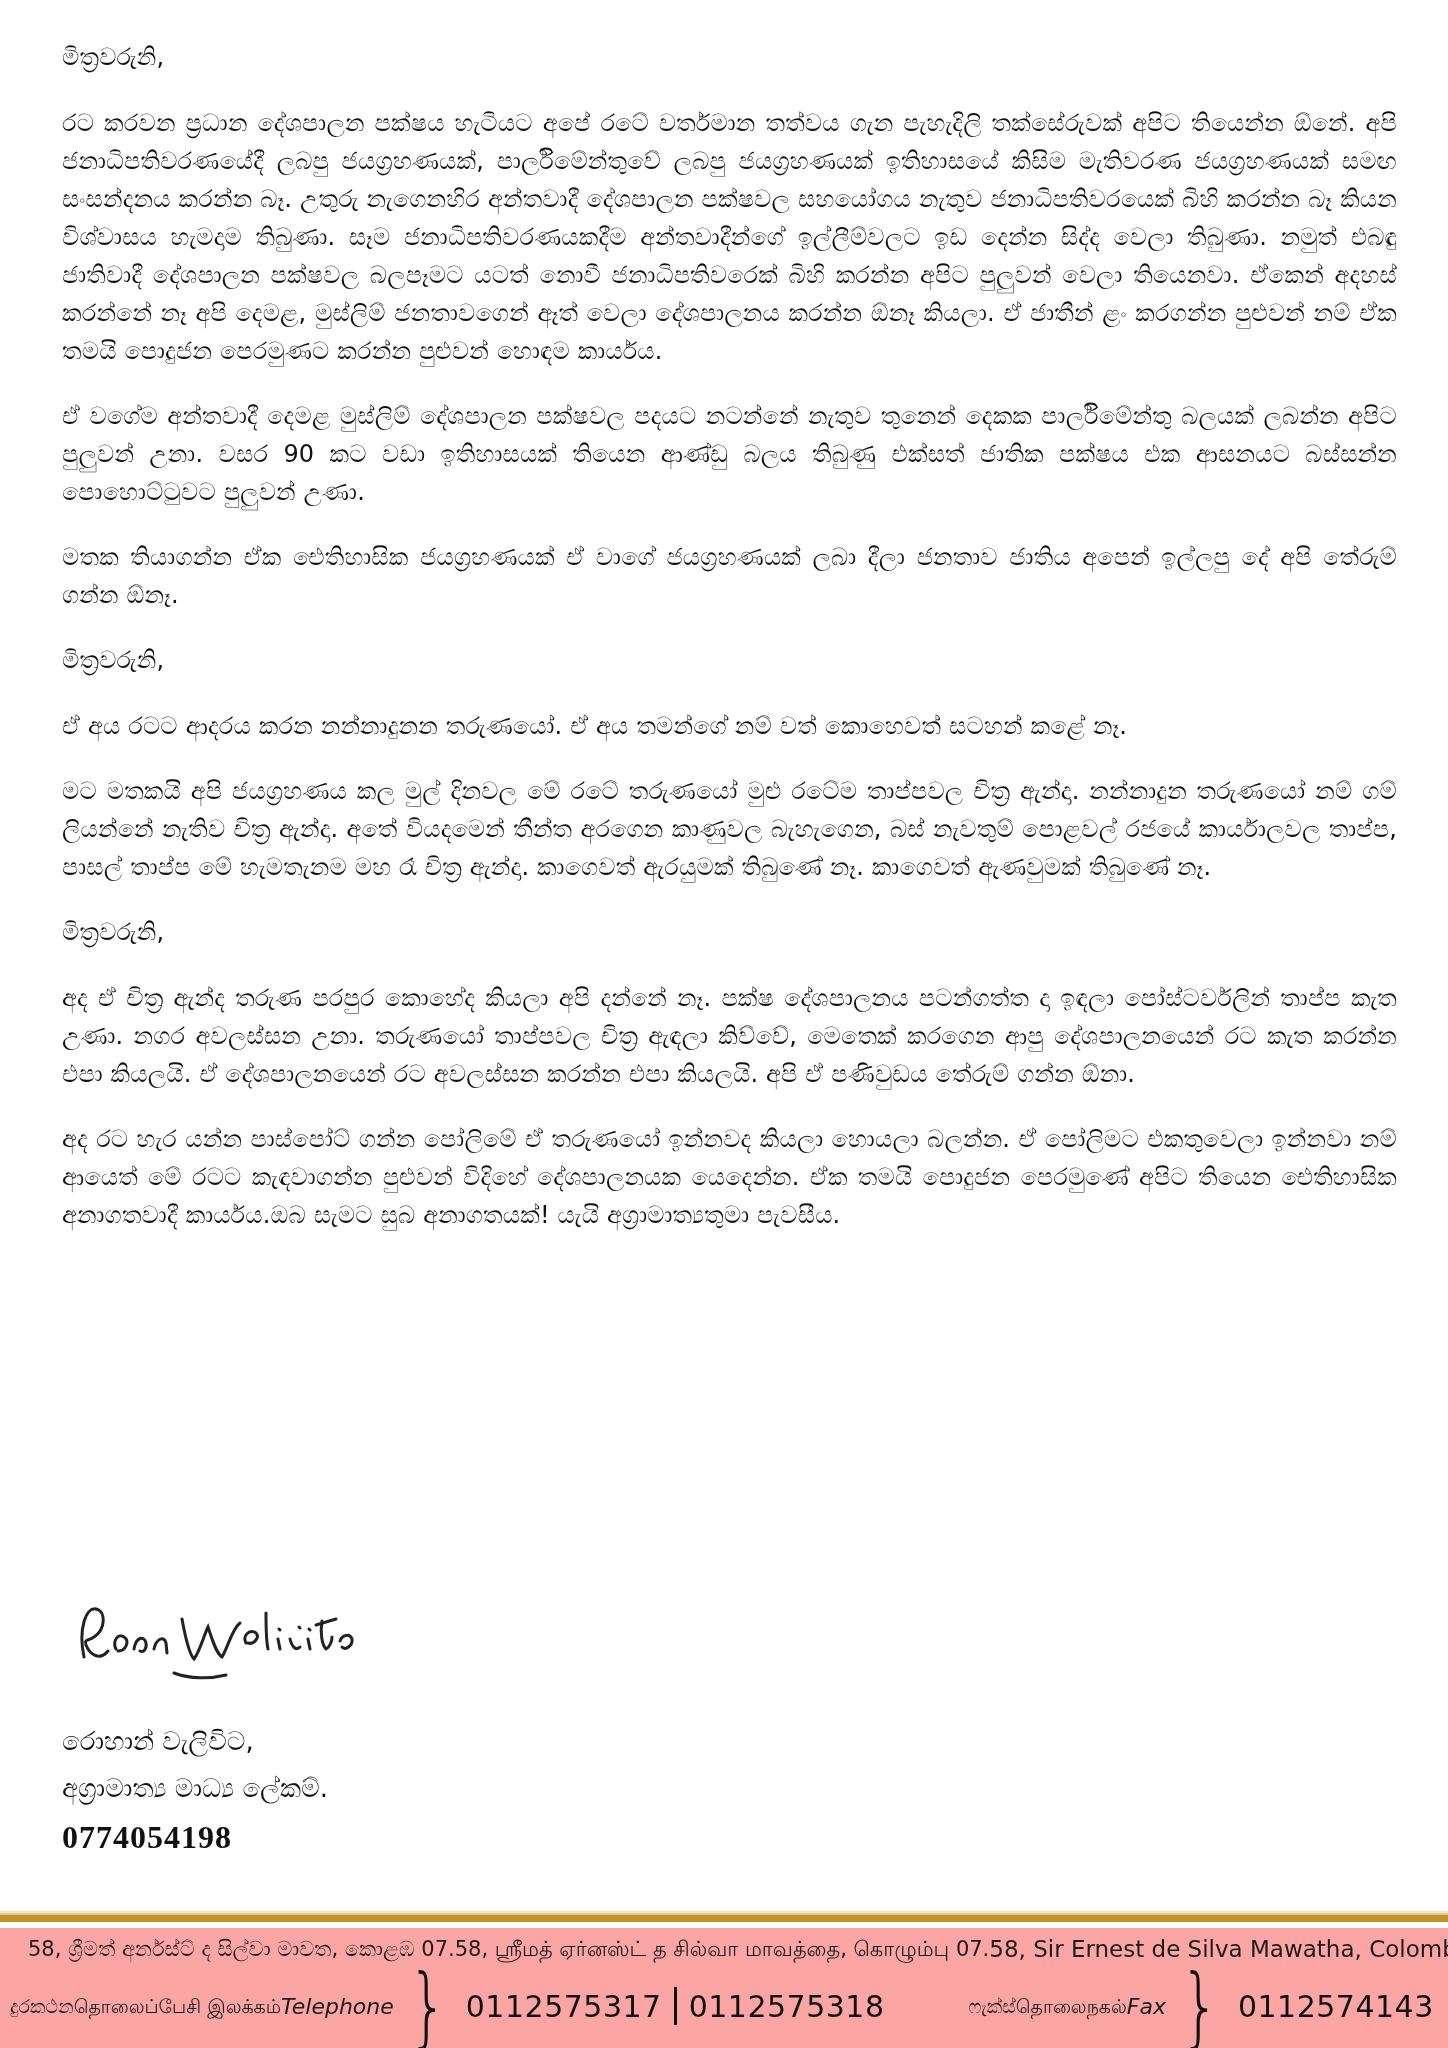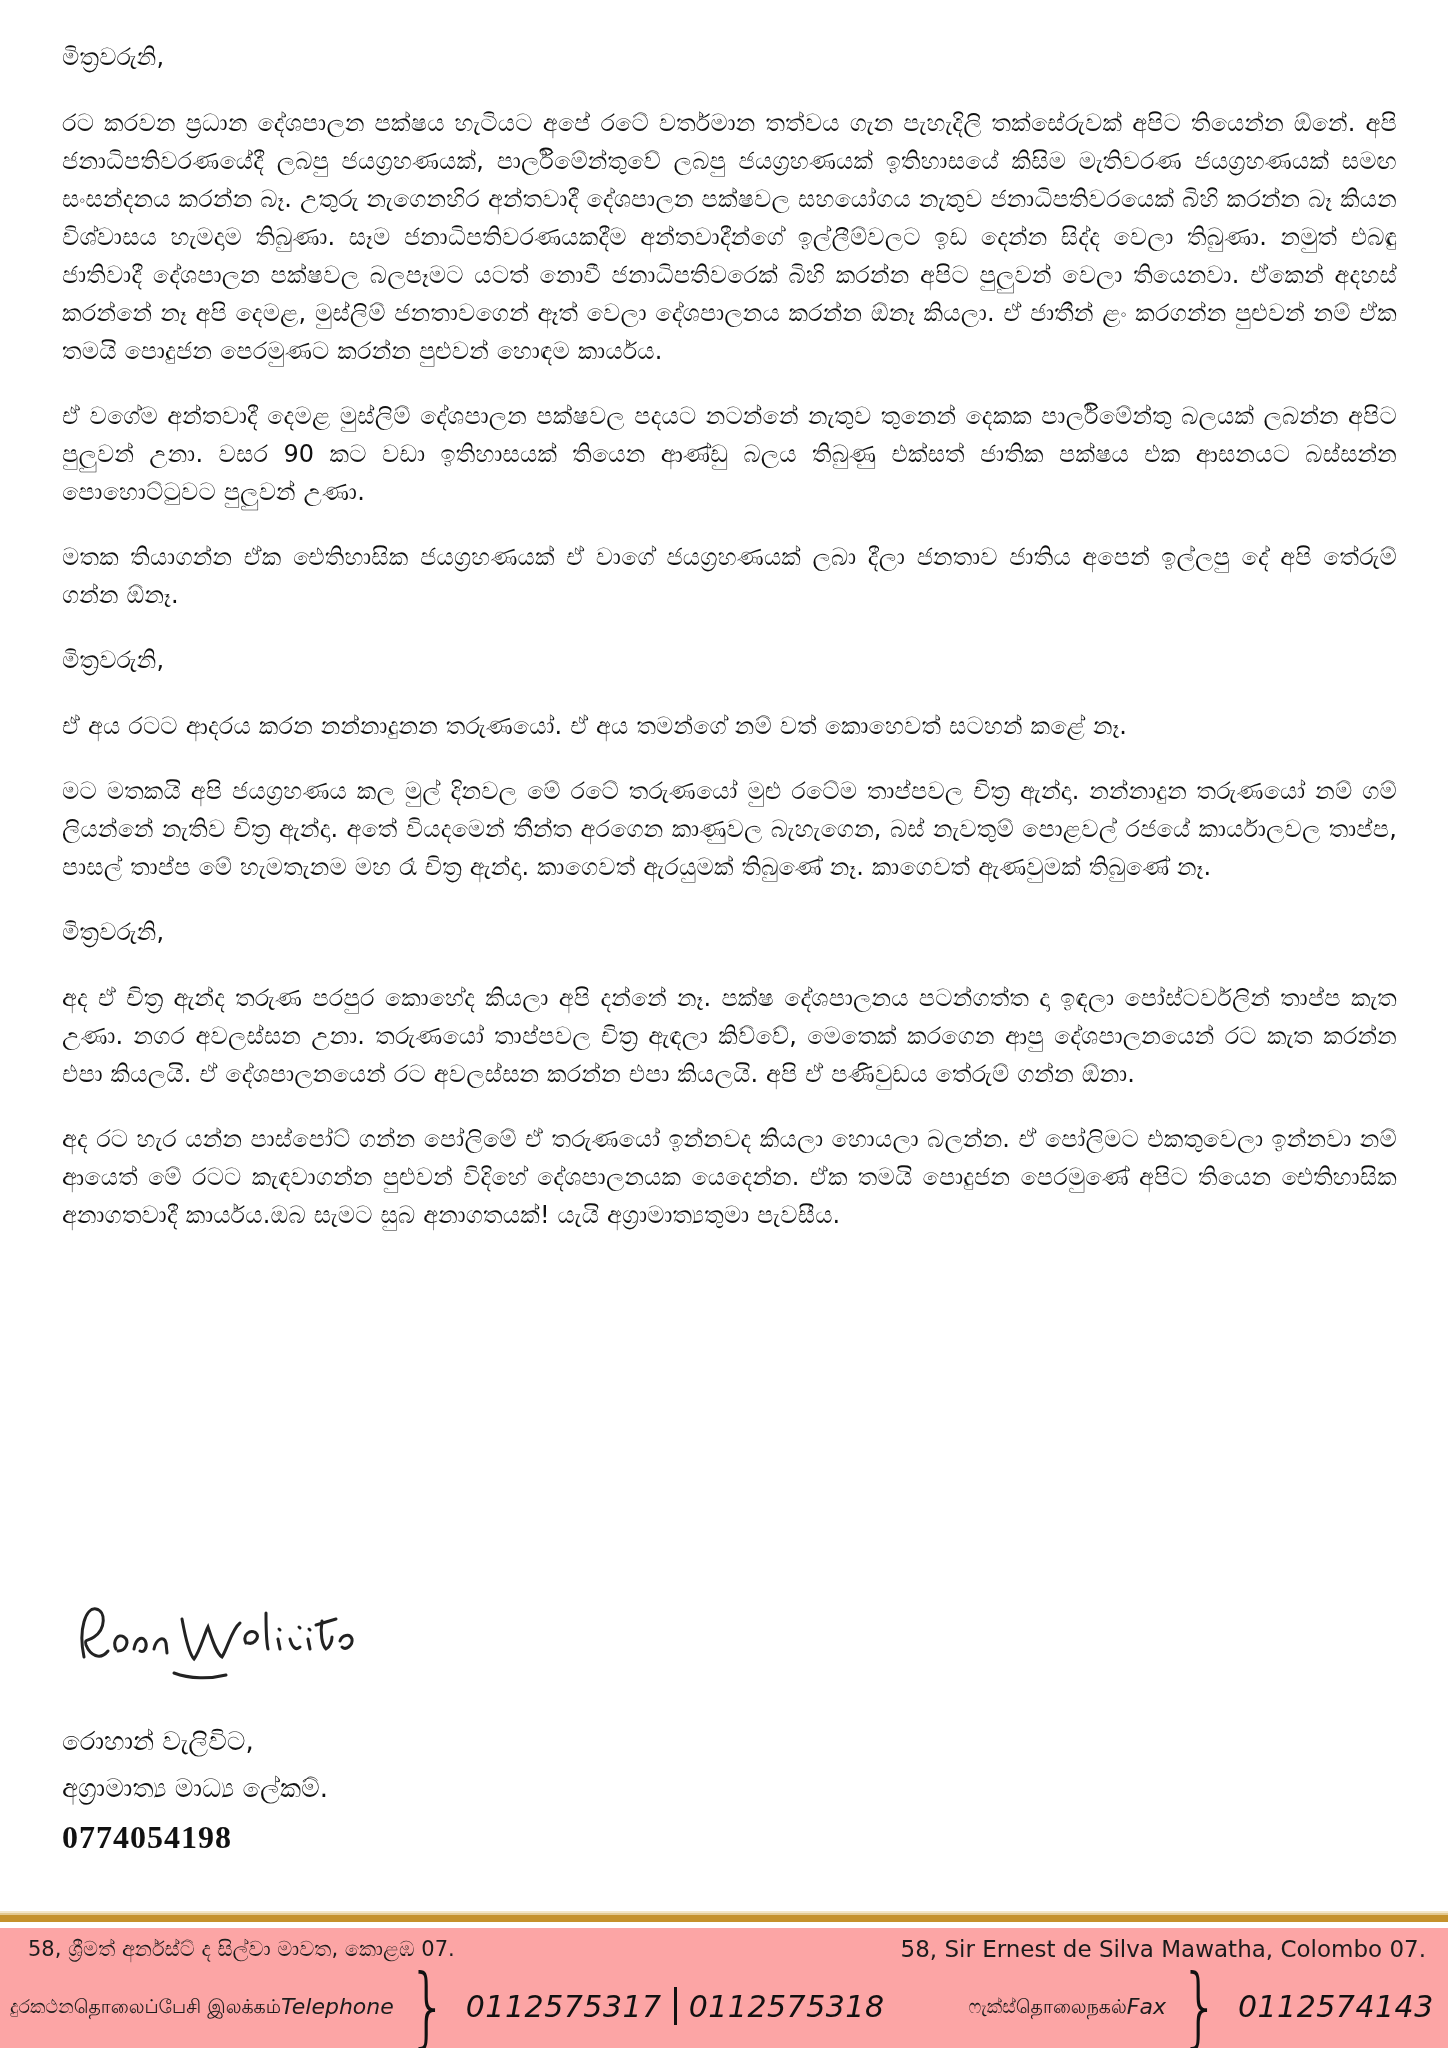--- a/index.html
+++ b/index.html
@@ -104,21 +104,20 @@
     transform:scaleX(0.72);
     color:#111;
   }
   .numbers{
     display:flex;
     align-items:center;
     font-size:30px;
     font-weight:500;
     letter-spacing:0.5px;
     color:#111;
-    font-style:italic;
   }
   .num-sep{
     width:3px;height:38px;
     background:#111;
     margin:0 12px;
   }
 </style>
 </head>
 <body>
 
@@ -168,20 +167,21 @@
     <p class="sig-name">රොහාන් වැලිවිට,</p>
     <p class="sig-title">අග්‍රාමාත්‍ය මාධ්‍ය ලේකම්.</p>
     <p class="sig-phone">0774054198</p>
   </div>
 
   <div class="divider"></div>
 
   <div class="footer">
     <div class="addr-row">
       <span class="addr">58, ශ්‍රීමත් අර්නස්ට් ද සිල්වා මාවත, කොළඹ 07.</span>
+      <span class="addr">58, ஸ்ரீமத் ஏர்னஸ்ட் த சில்வா மாவத்தை, கொழும்பு 07.</span>
       <span class="addr addr-en">58, Sir Ernest de Silva Mawatha, Colombo 07.</span>
     </div>
     <div class="contact-row">
 
       <div class="contact-group telephone">
         <div class="label-stack">
           <span>දුරකථන</span>
           <span>தொலைப்பேசி இலக்கம்</span>
           <span class="lbl-en">Telephone</span>
         </div>

